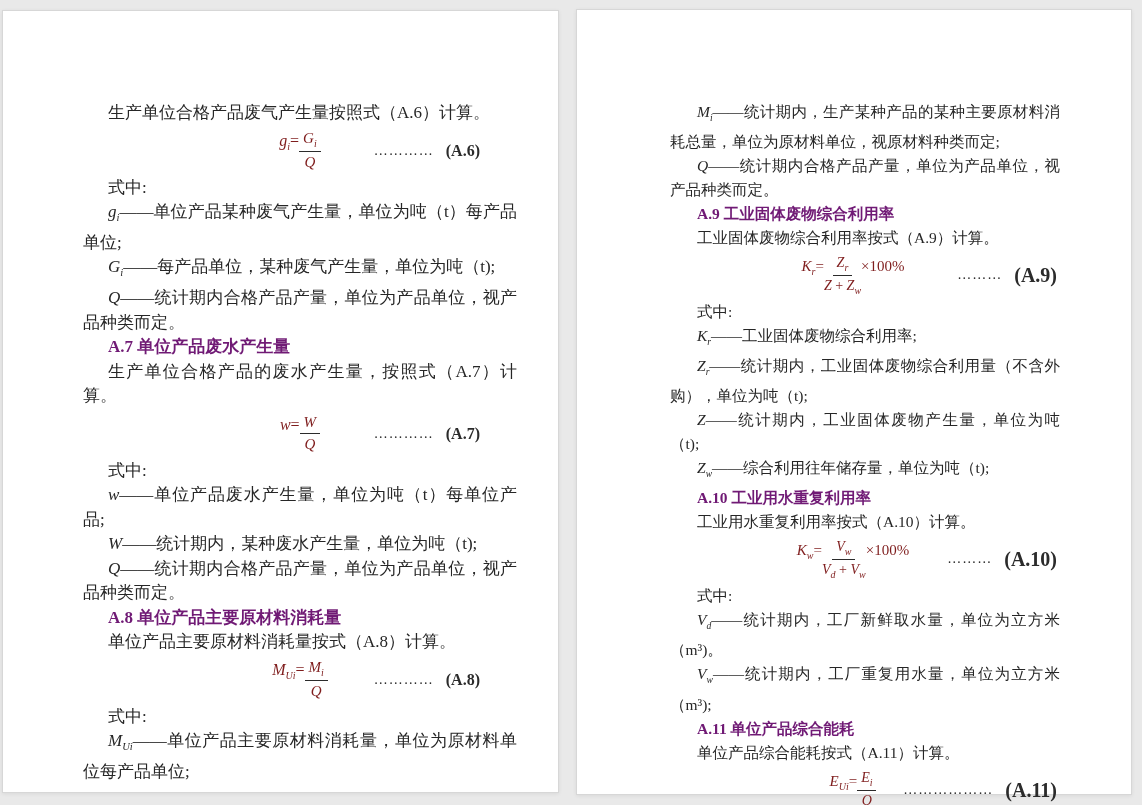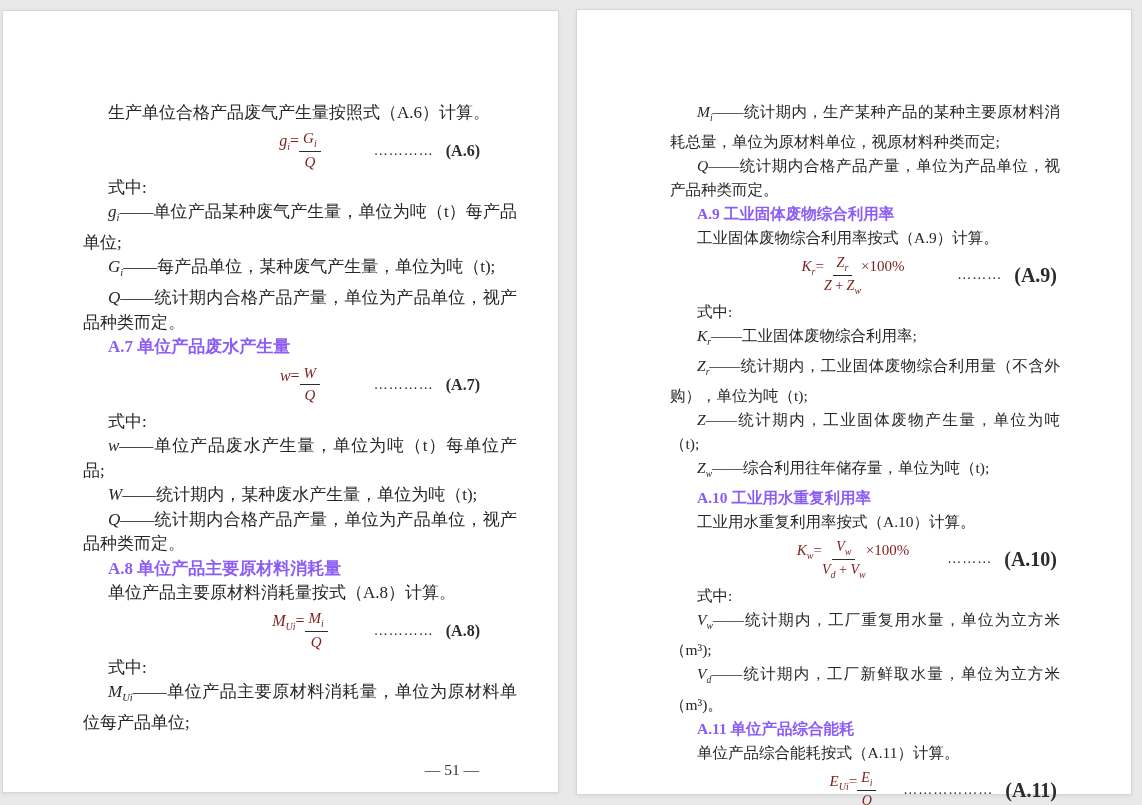--- a/index.html
+++ b/index.html
@@ -12,21 +12,21 @@
     position:absolute;background:#ffffff;box-sizing:border-box;
     border:1px solid #d7d7d7;box-shadow:0 1px 4px rgba(0,0,0,.07);
     color:#262626;text-align:justify;
   }
   .page1{left:2px;top:10px;width:557px;height:783px;
     padding:90px 41px 0 80px;font-size:17px;line-height:24.5px;}
   .page2{left:576px;top:9px;width:556px;height:786px;
     padding:90px 71px 0 69px;font-size:15.5px;line-height:24px;}
   p{margin:0;text-indent:25px;}
   .page2 p{text-indent:27px;margin-left:24px;}
-  .heading{font-weight:bold;color:#8b5cf6;}
+  .heading{font-weight:bold;color:#701a75;}
   .var{font-style:italic;font-family:"Liberation Serif",serif;}
   .def sub{font-style:italic;font-size:62%;font-family:"Liberation Serif",serif;}
   
   .formula{position:relative;display:flex;align-items:center;justify-content:center;
     height:44px;margin:3px 0;text-indent:0;}
   .fm{display:inline-flex;align-items:flex-start;
     font-style:italic;font-size:16px;color:#7f1d1d;
     font-family:"Liberation Serif",serif;}
   .page2 .fm{font-size:15px;}
   .fm sub{font-style:italic;font-size:10px;}
@@ -67,20 +67,21 @@
       <span class="flabel">(A.6)</span>
     </span>
   </div>
 
   <p>式中:</p>
   <p class="def"><span class="var">g</span><sub>i</sub><span>——单位产品某种废气产生量，单位为吨（t）每产品单位;</span></p>
   <p class="def"><span class="var">G</span><sub>i</sub><span>——每产品单位，某种废气产生量，单位为吨（t);</span></p>
   <p class="def"><span class="var">Q</span><span>——统计期内合格产品产量，单位为产品单位，视产品种类而定。</span></p>
 
   <p class="heading">A.7 单位产品废水产生量</p>
+  <p>生产单位合格产品的废水产生量，按照式（A.7）计算。</p>
 
   <div class="formula">
     <span class="fm">
       <span class="var"><span>w</span></span>
       <span class="eq">=</span>
       <span class="frac">
         <span class="num"><span class="var">W</span></span>
         <span class="den"><span class="var">Q</span></span>
       </span>
     </span>
@@ -162,22 +163,22 @@
       </span>
       <span class="suffix">×100%</span>
     </span>
     <span class="tail">
       <span class="dots">………</span>
       <span class="flabel">(A.10)</span>
     </span>
   </div>
 
   <p>式中:</p>
+  <p class="def"><span class="var">V</span><sub>d</sub><span>——统计期内，工厂新鲜取水量，单位为立方米（m³)。</span></p>
   <p class="def"><span class="var">V</span><sub>w</sub><span>——统计期内，工厂重复用水量，单位为立方米（m³);</span></p>
-  <p class="def"><span class="var">V</span><sub>d</sub><span>——统计期内，工厂新鲜取水量，单位为立方米（m³)。</span></p>
 
   <p class="heading">A.11 单位产品综合能耗</p>
   <p>单位产品综合能耗按式（A.11）计算。</p>
 
   <div class="formula">
     <span class="fm">
       <span class="var"><span>E</span><sub>Ui</sub></span>
       <span class="eq">=</span>
       <span class="frac">
         <span class="num"><span class="var">E</span><sub>i</sub></span>

